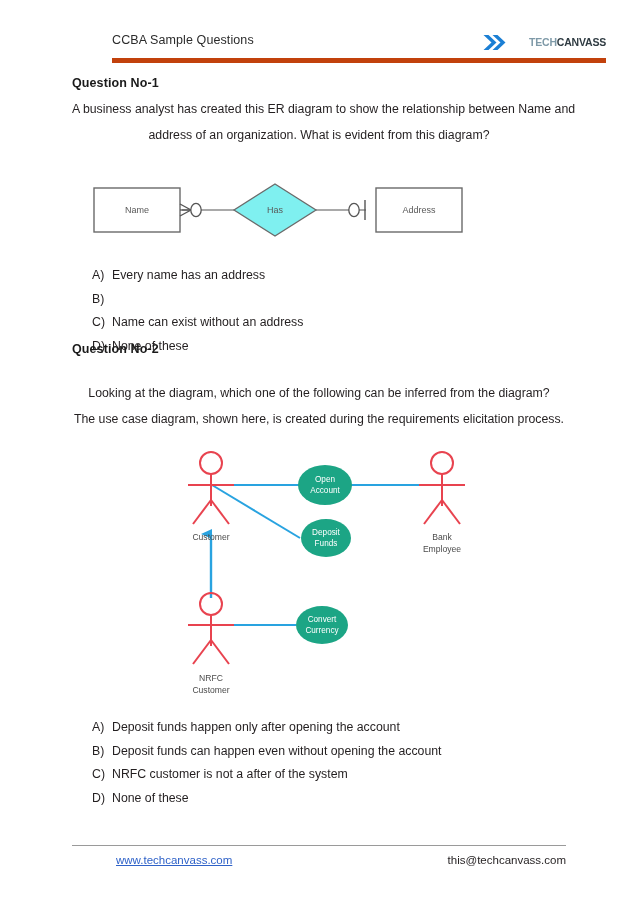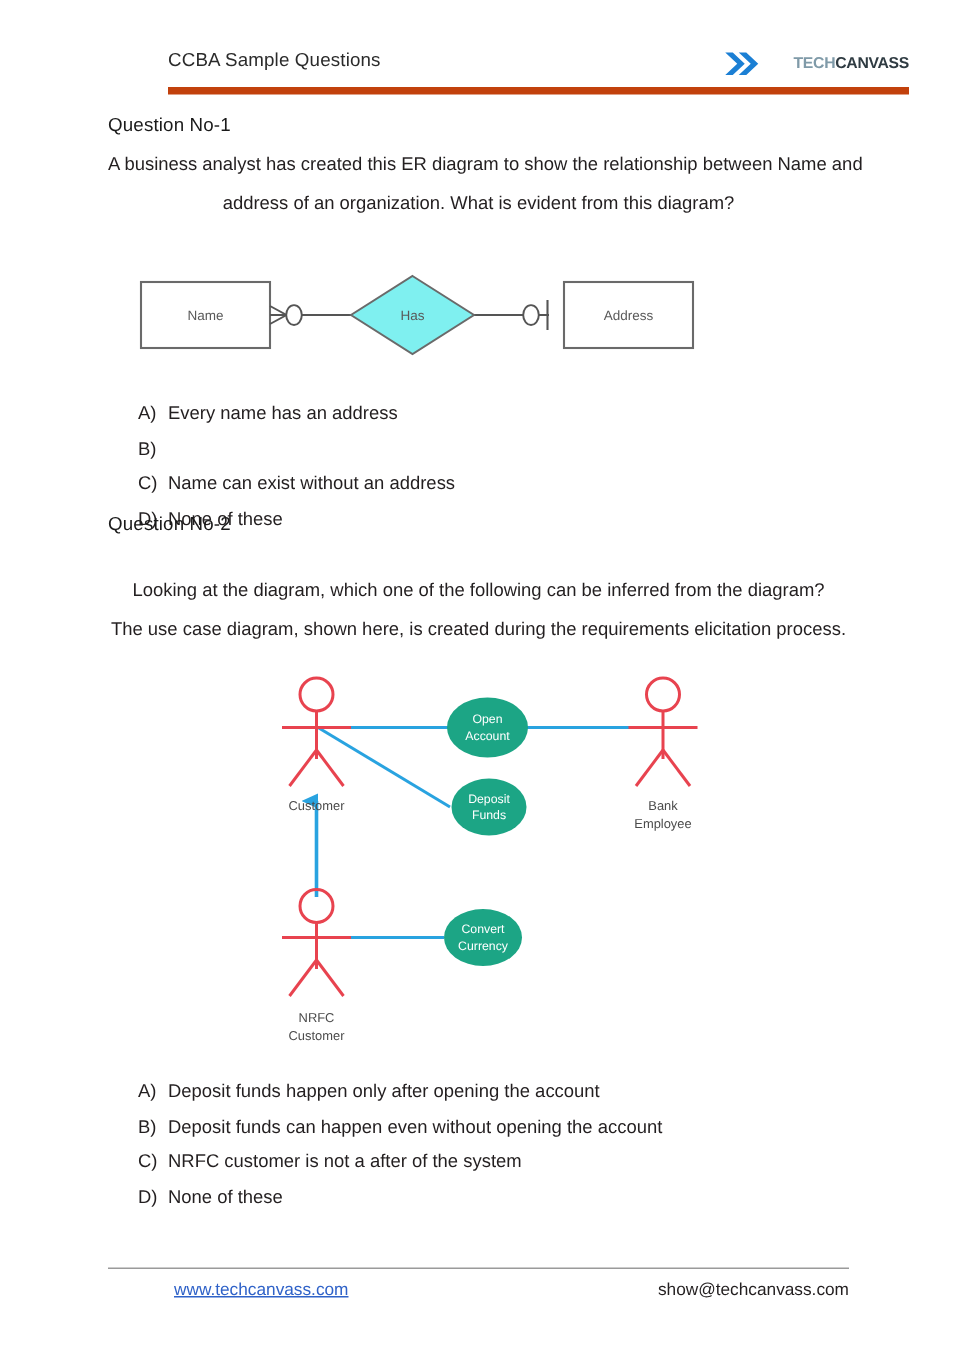--- a/index.html
+++ b/index.html
@@ -62,21 +62,21 @@
     line-height: 1;
   }
   .logo-tech { color: #7f9aa8; }
   .logo-canvass { color: #2f3b42; }
 
   
   .q-heading {
     position: absolute;
     left: 72px;
     font-size: 12.5px;
-    font-weight: normal;
+    font-weight: bold;
     color: #1a1a1a;
     letter-spacing: 0.1px;
   }
   .q-body {
     position: absolute;
     left: 72px;
     width: 494px;
     font-size: 12.3px;
     line-height: 26px;
     color: #231f20;
@@ -315,16 +315,16 @@
       <span>NRFC customer is not a after of the system</span>
     </div>
     <div class="opt">
       <span class="opt-key">D)</span>
       <span>None of these</span>
     </div>
   </div>
 
   <div class="footer">
     <a class="footer-link" href="#">www.techcanvass.com</a>
-    <span class="footer-mail">show@techcanvass.com</span>
+    <span class="footer-mail">this@techcanvass.com</span>
   </div>
 
 </div>
 
 </body></html>

